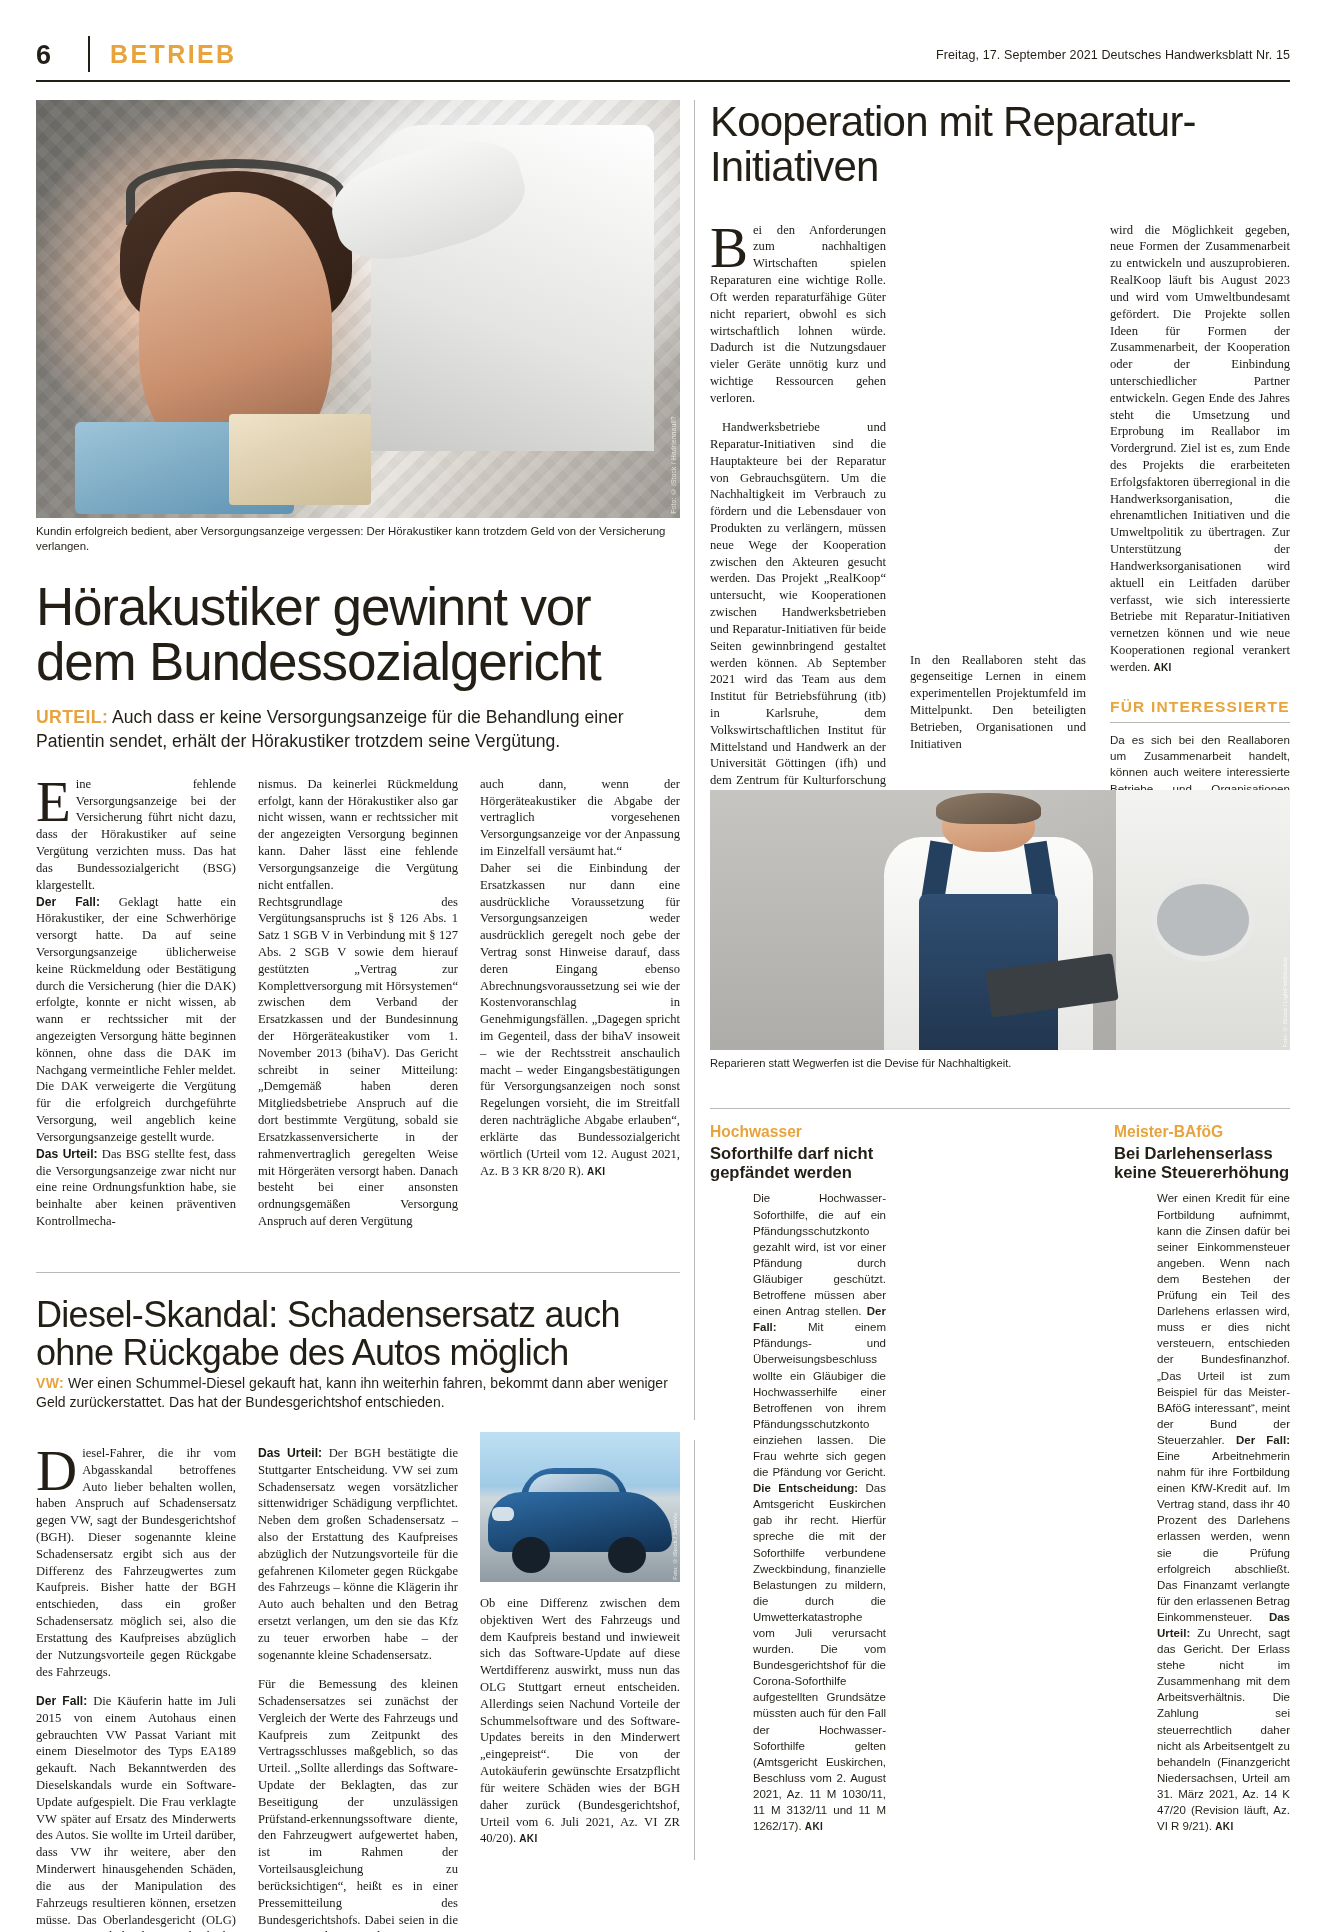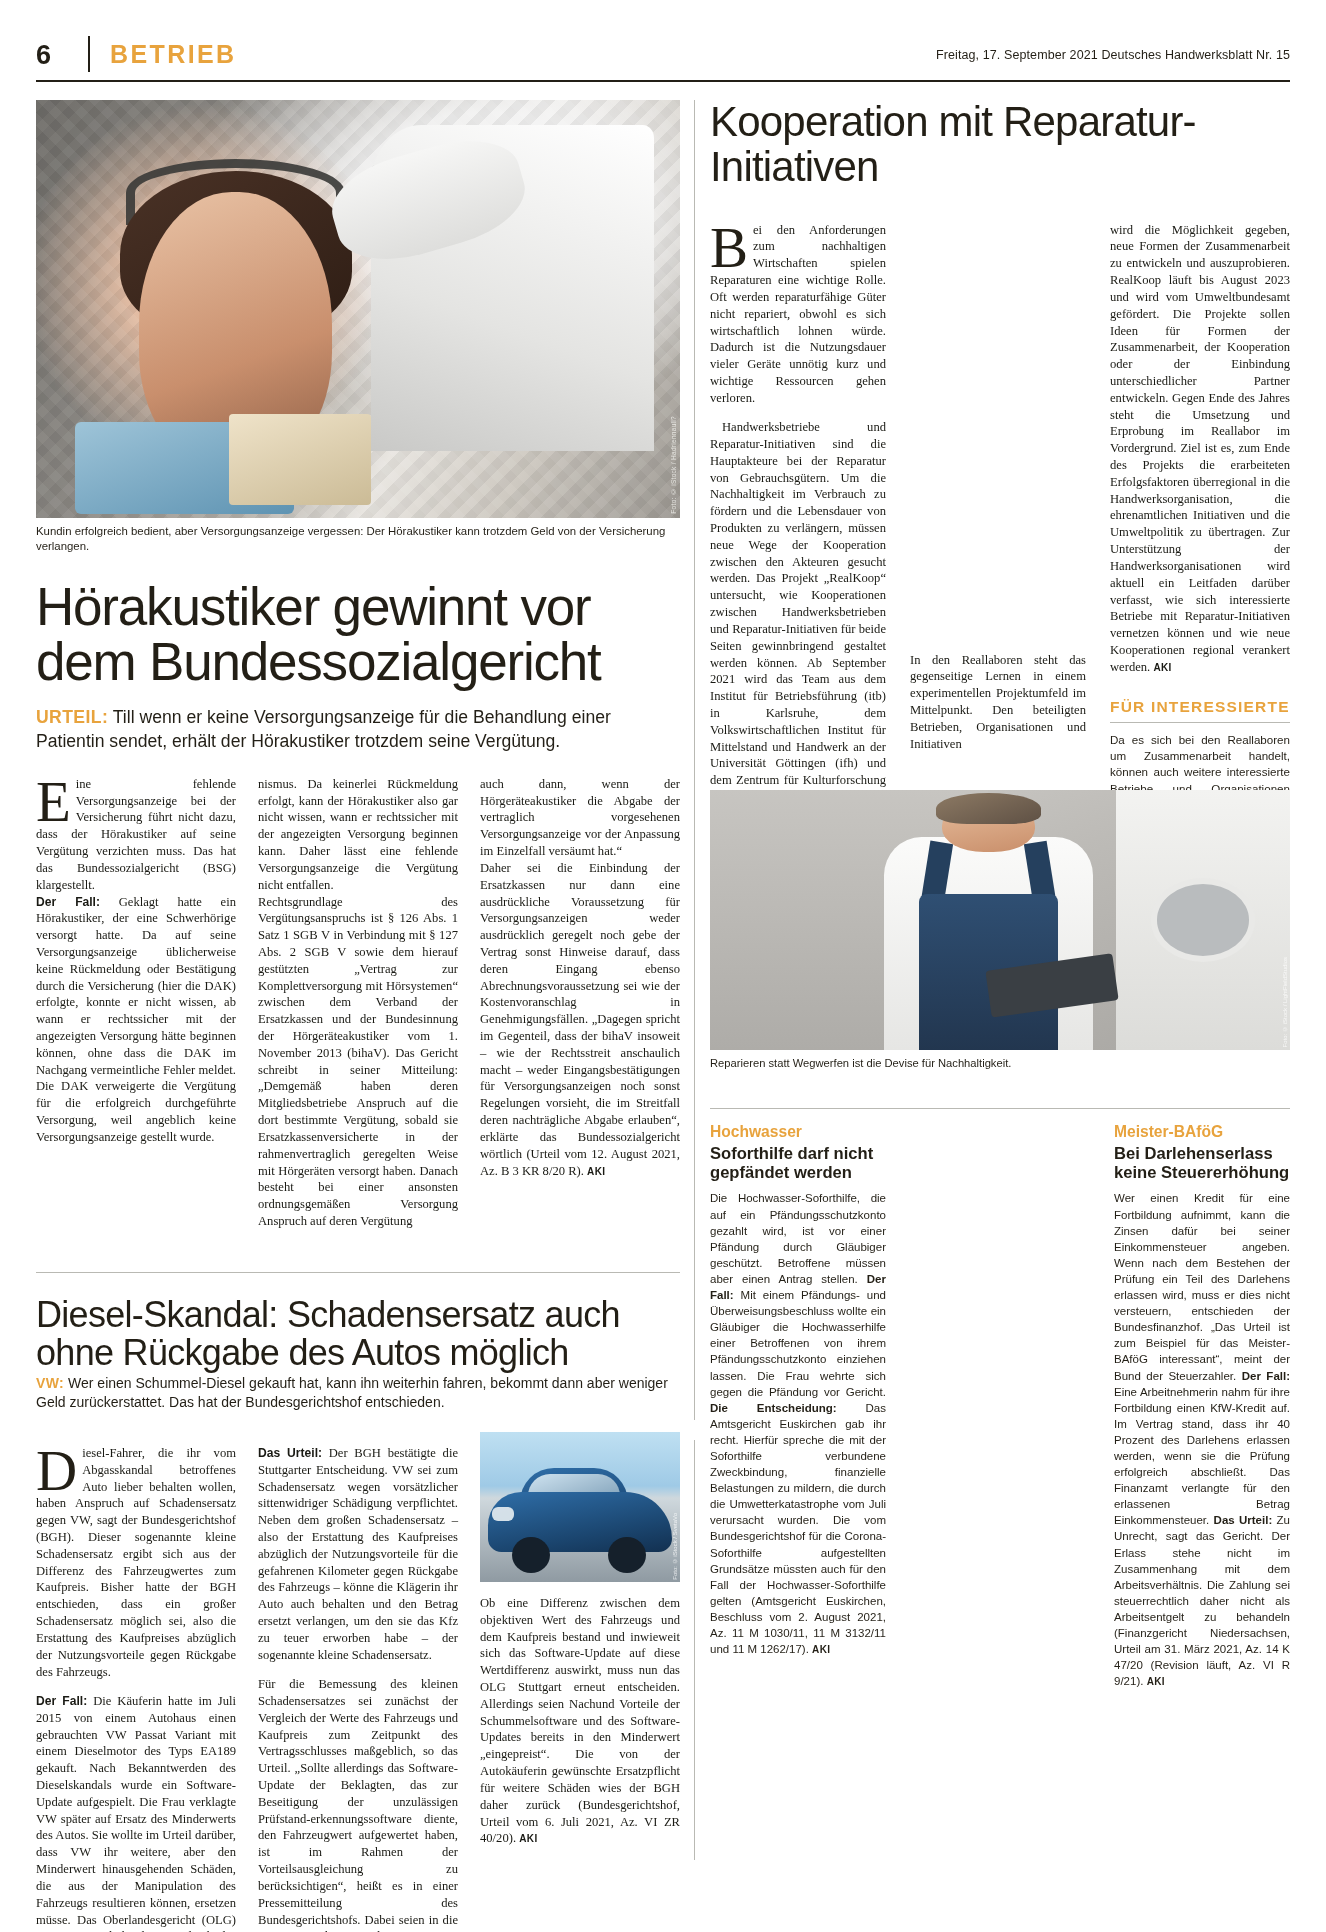--- a/index.html
+++ b/index.html
@@ -66,21 +66,21 @@
   .contact .lbl{font-weight:700;}
 
   .photo-repair{position:absolute;left:0;top:0;width:580px;height:260px;overflow:hidden;background:#9aa3a8;}
   .cap-r{font-size:11.2px;line-height:1.35;color:#231f16;margin-top:6px;}
 
   .meld-h{font-family:"Liberation Sans",sans-serif;font-weight:700;font-size:17px;letter-spacing:1.3px;color:#e8a33d;}
   .meld-rule{width:580px;height:1px;background:#b9b9b3;margin:8px 0 14px 0;}
   .mcol{width:176px;}
   .m-kicker{font-family:"Liberation Sans",sans-serif;font-weight:700;font-size:15.6px;color:#e8a33d;margin-bottom:3px;}
   .m-title{font-family:"Liberation Sans",sans-serif;font-weight:700;font-size:16.6px;line-height:1.16;color:#231f16;margin-bottom:8px;}
-  .m-body{font-family:"Liberation Sans",sans-serif;font-size:11.5px;line-height:1.4;text-align:justify;color:#231f16;hyphens:auto;}
+  .m-body{font-family:"Liberation Sans",sans-serif;font-size:11.5px;line-height:1.4;text-align:justify;color:#231f16;hyphens:auto;margin-left:43px;}
   .m-body b{font-weight:700;}
 
   
   .img-hear{position:absolute;inset:0;
     background:
       radial-gradient(circle at 26% 44%, rgba(231,191,165,.95) 0 14%, rgba(0,0,0,0) 34%),
       radial-gradient(ellipse at 70% 26%, rgba(245,245,245,.92) 0 22%, rgba(0,0,0,0) 48%),
       linear-gradient(115deg,#6e6c68 0%,#8d8a85 28%,#b6b2ab 48%,#e9e6e1 62%,#cfcac2 78%,#9c9892 100%);}
   .img-hear::after{content:"";position:absolute;inset:0;
     background-image:linear-gradient(45deg,rgba(255,255,255,.10) 25%,transparent 25%,transparent 50%,rgba(255,255,255,.10) 50%,rgba(255,255,255,.10) 75%,transparent 75%),
@@ -153,27 +153,28 @@
       <div class="hear-device"></div>
       <div class="hear-device2"></div>
       <div class="photo-credit">Foto: © iStock / Hadriennaull?</div>
     </div>
 
     <div class="caption">Kundin erfolgreich bedient, aber Versorgungsanzeige vergessen: Der Hörakustiker kann trotzdem Geld von der Versicherung verlangen.</div>
 
     <h1 class="headline">Hörakustiker gewinnt vor dem Bundessozialgericht</h1>
 
     <div class="lead">
-      <span class="kicker">URTEIL:</span><span> Till wenn er keine Versorgungsanzeige für die Behandlung einer Patientin sendet, erhält der Hörakustiker trotzdem seine Vergütung.</span>
+      <span class="kicker">URTEIL:</span><span> Auch dass er keine Versorgungsanzeige für die Behandlung einer Patientin sendet, erhält der Hörakustiker trotzdem seine Vergütung.</span>
     </div>
 
     <div class="cols3">
       <div class="col">
         <p><span class="dropcap">E</span><span>ine fehlende Versorgungsanzeige bei der Versicherung führt nicht dazu, dass der Hörakustiker auf seine Vergütung verzichten muss. Das hat das Bundessozialgericht (BSG) klargestellt.</span></p>
         <p><span class="run-in">Der Fall:</span><span> Geklagt hatte ein Hörakustiker, der eine Schwerhörige versorgt hatte. Da auf seine Versorgungsanzeige üblicherweise keine Rückmeldung oder Bestätigung durch die Versicherung (hier die DAK) erfolgte, konnte er nicht wissen, ab wann er rechtssicher mit der angezeigten Versorgung hätte beginnen können, ohne dass die DAK im Nachgang vermeintliche Fehler meldet. Die DAK verweigerte die Vergütung für die erfolgreich durchgeführte Versorgung, weil angeblich keine Versorgungsanzeige gestellt wurde.</span></p>
+        <p><span class="run-in">Das Urteil:</span><span> Das BSG stellte fest, dass die Versorgungsanzeige zwar nicht nur eine reine Ordnungsfunktion habe, sie beinhalte aber keinen präventiven Kontrollmecha-</span></p>
       </div>
       <div class="col">
         <p>nismus. Da keinerlei Rückmeldung erfolgt, kann der Hörakustiker also gar nicht wissen, wann er rechtssicher mit der angezeigten Versorgung beginnen kann. Daher lässt eine fehlende Versorgungsanzeige die Vergütung nicht entfallen.</p>
         <p>Rechtsgrundlage des Vergütungsanspruchs ist § 126 Abs. 1 Satz 1 SGB V in Verbindung mit § 127 Abs. 2 SGB V sowie dem hierauf gestützten „Vertrag zur Komplettversorgung mit Hörsystemen“ zwischen dem Verband der Ersatzkassen und der Bundesinnung der Hörgeräteakustiker vom 1. November 2013 (bihaV). Das Gericht schreibt in seiner Mitteilung: „Demgemäß haben deren Mitgliedsbetriebe Anspruch auf die dort bestimmte Vergütung, sobald sie Ersatzkassenversicherte in der rahmenvertraglich geregelten Weise mit Hörgeräten versorgt haben. Danach besteht bei einer ansonsten ordnungsgemäßen Versorgung Anspruch auf deren Vergütung</p>
       </div>
       <div class="col">
         <p>auch dann, wenn der Hörgeräteakustiker die Abgabe der vertraglich vorgesehenen Versorgungsanzeige vor der Anpassung im Einzelfall versäumt hat.“</p>
         <p><span>Daher sei die Einbindung der Ersatzkassen nur dann eine ausdrückliche Voraussetzung für Versorgungsanzeigen weder ausdrücklich geregelt noch gebe der Vertrag sonst Hinweise darauf, dass deren Eingang ebenso Abrechnungsvoraussetzung sei wie der Kostenvoranschlag in Genehmigungsfällen. „Dagegen spricht im Gegenteil, dass der bihaV insoweit – wie der Rechtsstreit anschaulich macht – weder Eingangsbestätigungen für Versorgungsanzeigen noch sonst Regelungen vorsieht, die im Streitfall deren nachträgliche Abgabe erlauben“, erklärte das Bundessozialgericht wörtlich (Urteil vom 12. August 2021, Az. B 3 KR 8/20 R).</span> <span class="aki">AKI</span></p>
       </div>
     </div>

